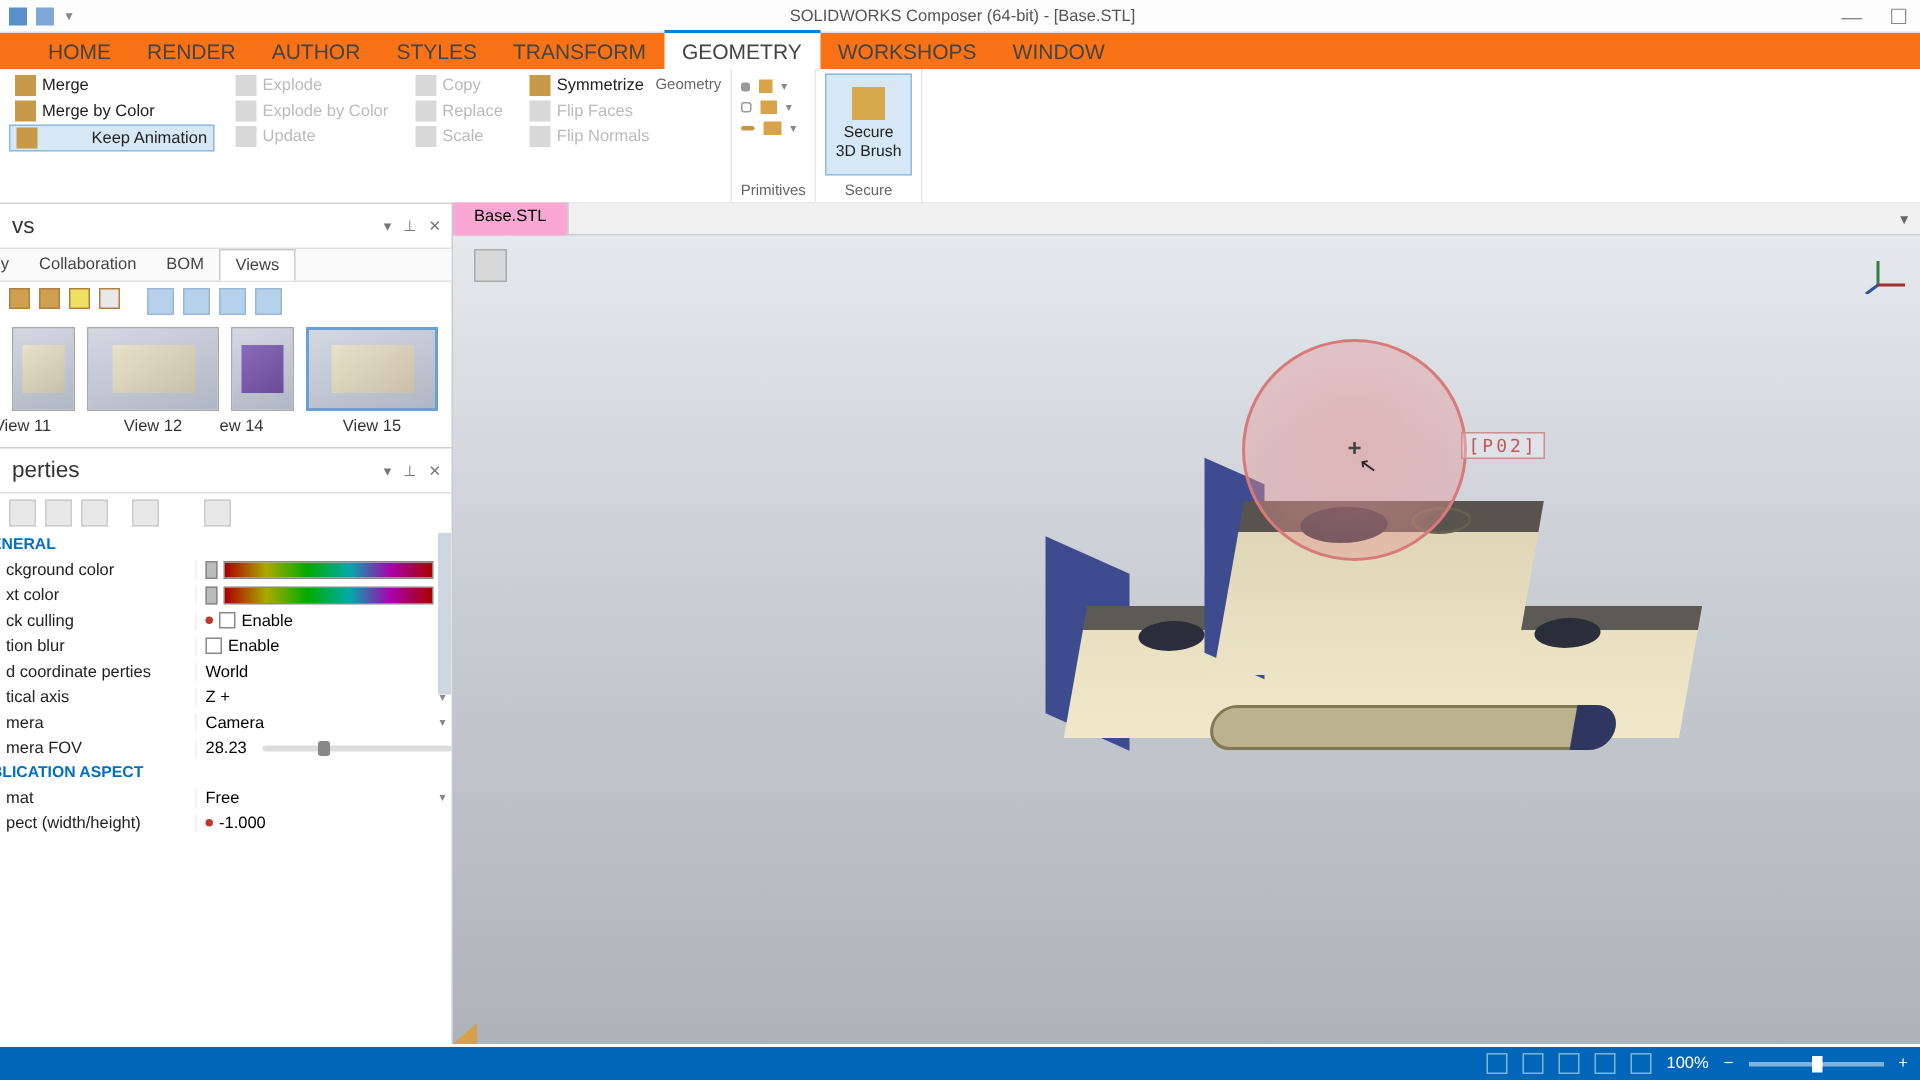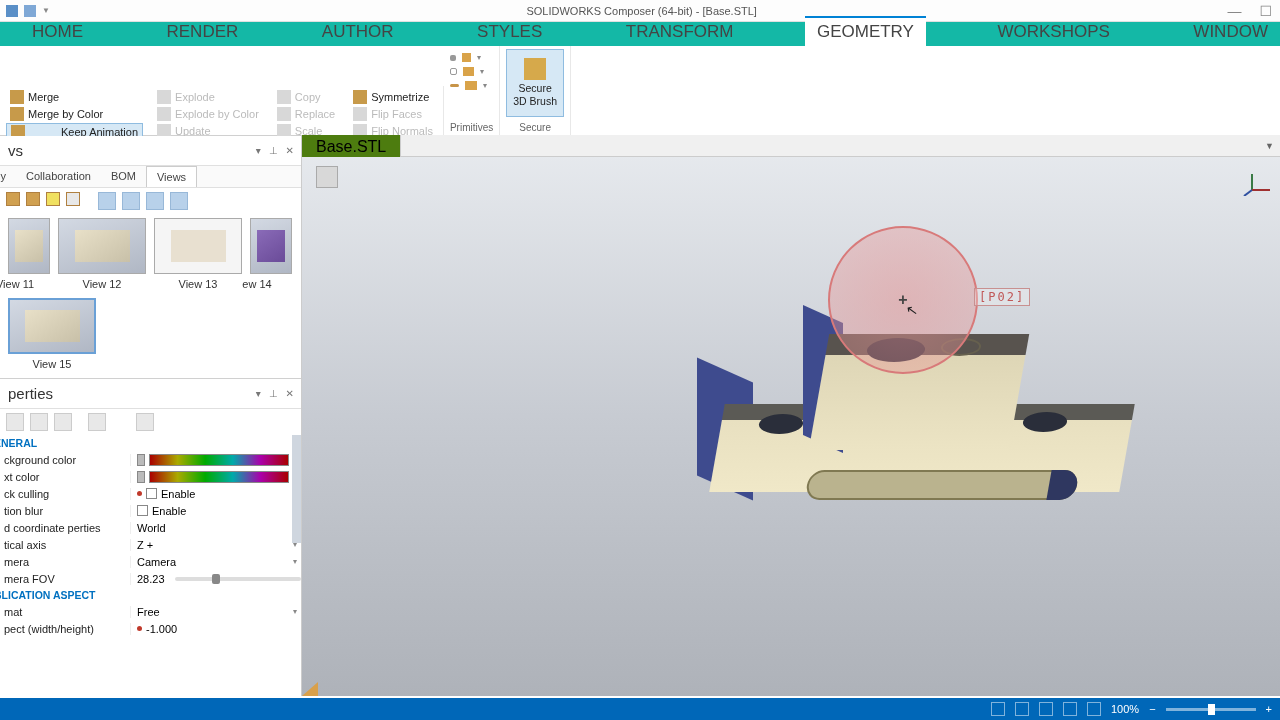--- a/index.html
+++ b/index.html
@@ -7,21 +7,21 @@
 
 
 .titlebar { height: 22px; background: #fdfdfd; display: flex; align-items: center; font-size: 11px; color: #555; border-bottom: 1px solid #e0e0e0; }
 .titlebar .qat { display: flex; gap: 6px; padding: 0 6px; align-items: center; }
 .titlebar .qat-icon { width: 12px; height: 12px; background: #5a8fc7; }
 .titlebar .qat-icon.redo { background: #7fa8d6; }
 .titlebar .title-text { flex: 1; text-align: center; }
 .titlebar .window-btns { display: flex; gap: 18px; padding-right: 8px; color: #888; font-size: 14px; }
 
 
-.tab-strip { height: 24px; background: #14b8a6; display: flex; align-items: flex-end; padding-left: 20px; font-size: 17px; color: #444; justify-content: space-between; }
+.tab-strip { height: 24px; background: #f97316; display: flex; align-items: flex-end; padding-left: 20px; font-size: 14px; color: #444; }
 .tab-strip .tab { padding: 4px 12px; cursor: pointer; }
 .tab-strip .tab.active { background: #fff; border-top: 2px solid #0082d5; }
 
 
 .ribbon { height: 90px; background: #fff; display: flex; border-bottom: 1px solid #d0d0d0; }
 .ribbon-group { border-right: 1px solid #e8e8e8; padding: 3px 6px 2px 6px; display: flex; flex-direction: column; justify-content: space-between; }
 .ribbon-group-label { font-size: 10px; color: #666; text-align: center; padding-top: 2px; }
 .ribbon-col { display: flex; flex-direction: column; gap: 1px; }
 .ribbon-btn { display: flex; align-items: center; gap: 4px; font-size: 11px; color: #222; padding: 1px 4px; white-space: nowrap; }
 .ribbon-btn .ico { width: 14px; height: 14px; background: #c79a4a; }
@@ -75,21 +75,21 @@
 .chk { width: 11px; height: 11px; border: 1px solid #888; }
 .dot { width: 5px; height: 5px; background: #c0392b; border-radius: 50%; }
 .slider { flex: 1; height: 4px; background: #ddd; border-radius: 2px; position: relative; margin-left: 6px; }
 .slider .thumb-handle { position: absolute; top: -3px; left: 30%; width: 8px; height: 10px; background: #888; border-radius: 2px; }
 .dd-arrow { margin-left: auto; margin-right: 4px; color: #888; font-size: 8px; }
 .side-patch { position: absolute; right: 0; top: 0; width: 9px; height: 108px; background: #cfd6df; }
 
 
 .viewport { flex: 1; position: relative; background: linear-gradient(#e8ebef 0%, #c7cbd2 50%, #aeb2b9 100%); }
 .doc-tab-bar { position: absolute; top: -1px; left: 0; right: 0; height: 22px; background: #f0f0f0; border-bottom: 1px solid #ccc; display: flex; align-items: center; }
-.doc-tab { height: 22px; padding: 3px 14px; font-size: 16px; background: #4d7c0f; border-right: 1px solid #ccc; }
+.doc-tab { height: 22px; padding: 3px 14px; font-size: 11px; background: #f9a8d4; border-right: 1px solid #ccc; }
 .doc-tab-dd { margin-left: auto; padding-right: 6px; font-size: 9px; color: #666; }
 .vp-toolbar { position: absolute; top: 30px; left: 14px; }
 .vp-tool { width: 22px; height: 22px; background: #d8d8d8; border: 1px solid #aaa; }
 .triad { position: absolute; right: 6px; top: 34px; width: 32px; height: 26px; }
 .tri-corner { position: absolute; left: 0; bottom: 0; width: 0; height: 0; border-left: 16px solid transparent; border-bottom: 14px solid #d9a04a; }
 
 
 .model-wrap { position: absolute; left: 405px; top: 110px; width: 440px; height: 280px; }
 .base-plate { position: absolute; left: 10px; top: 158px; width: 410px; height: 88px; background: linear-gradient(180deg,#5b5a55 0%,#5b5a55 18%, #e8e0c0 18%, #f0e8c8 100%); transform: skewX(-10deg); }
 .base-left-face { position: absolute; left: -10px; top: 124px; width: 56px; height: 118px; background: #3e4b8e; transform: skewY(24deg); }
@@ -135,21 +135,21 @@
   <div class="tab">RENDER</div>
   <div class="tab">AUTHOR</div>
   <div class="tab">STYLES</div>
   <div class="tab">TRANSFORM</div>
   <div class="tab active">GEOMETRY</div>
   <div class="tab">WORKSHOPS</div>
   <div class="tab">WINDOW</div>
 </div>
 
 <div class="ribbon">
-  <div class="ribbon-group" style="flex-direction:column;margin-top:40px;">
+  <div class="ribbon-group" style="flex-direction:row;">
     <div style="display:flex;gap:10px;">
       <div class="ribbon-col">
         <div class="ribbon-btn">
             <div class="ico"></div>
             <span>Merge</span>
           </div>
         <div class="ribbon-btn">
             <div class="ico"></div>
             <span>Merge by Color</span>
           </div>
@@ -272,26 +272,20 @@
             </div>
           <span class="thumb-label" style="margin-left:-28px;">View 11</span>
         </div>
         <div class="thumb-item">
           <div class="thumb">
               <div class="thumb-model"></div>
             </div>
           <span class="thumb-label">View 12</span>
         </div>
         <div class="thumb-item">
-          <div class="thumb" style="background:#f5f5f5;">
-              <div class="thumb-model" style="background:#e8e0d0;"></div>
-            </div>
-          <span class="thumb-label">View 13</span>
-        </div>
-        <div class="thumb-item">
           <div class="thumb cut">
               <div class="thumb-model purple" style="width:28px;"></div>
             </div>
           <span class="thumb-label" style="margin-left:-28px;">ew 14</span>
         </div>
         <div class="thumb-item">
           <div class="thumb sel">
               <div class="thumb-model"></div>
             </div>
           <span class="thumb-label">View 15</span>

